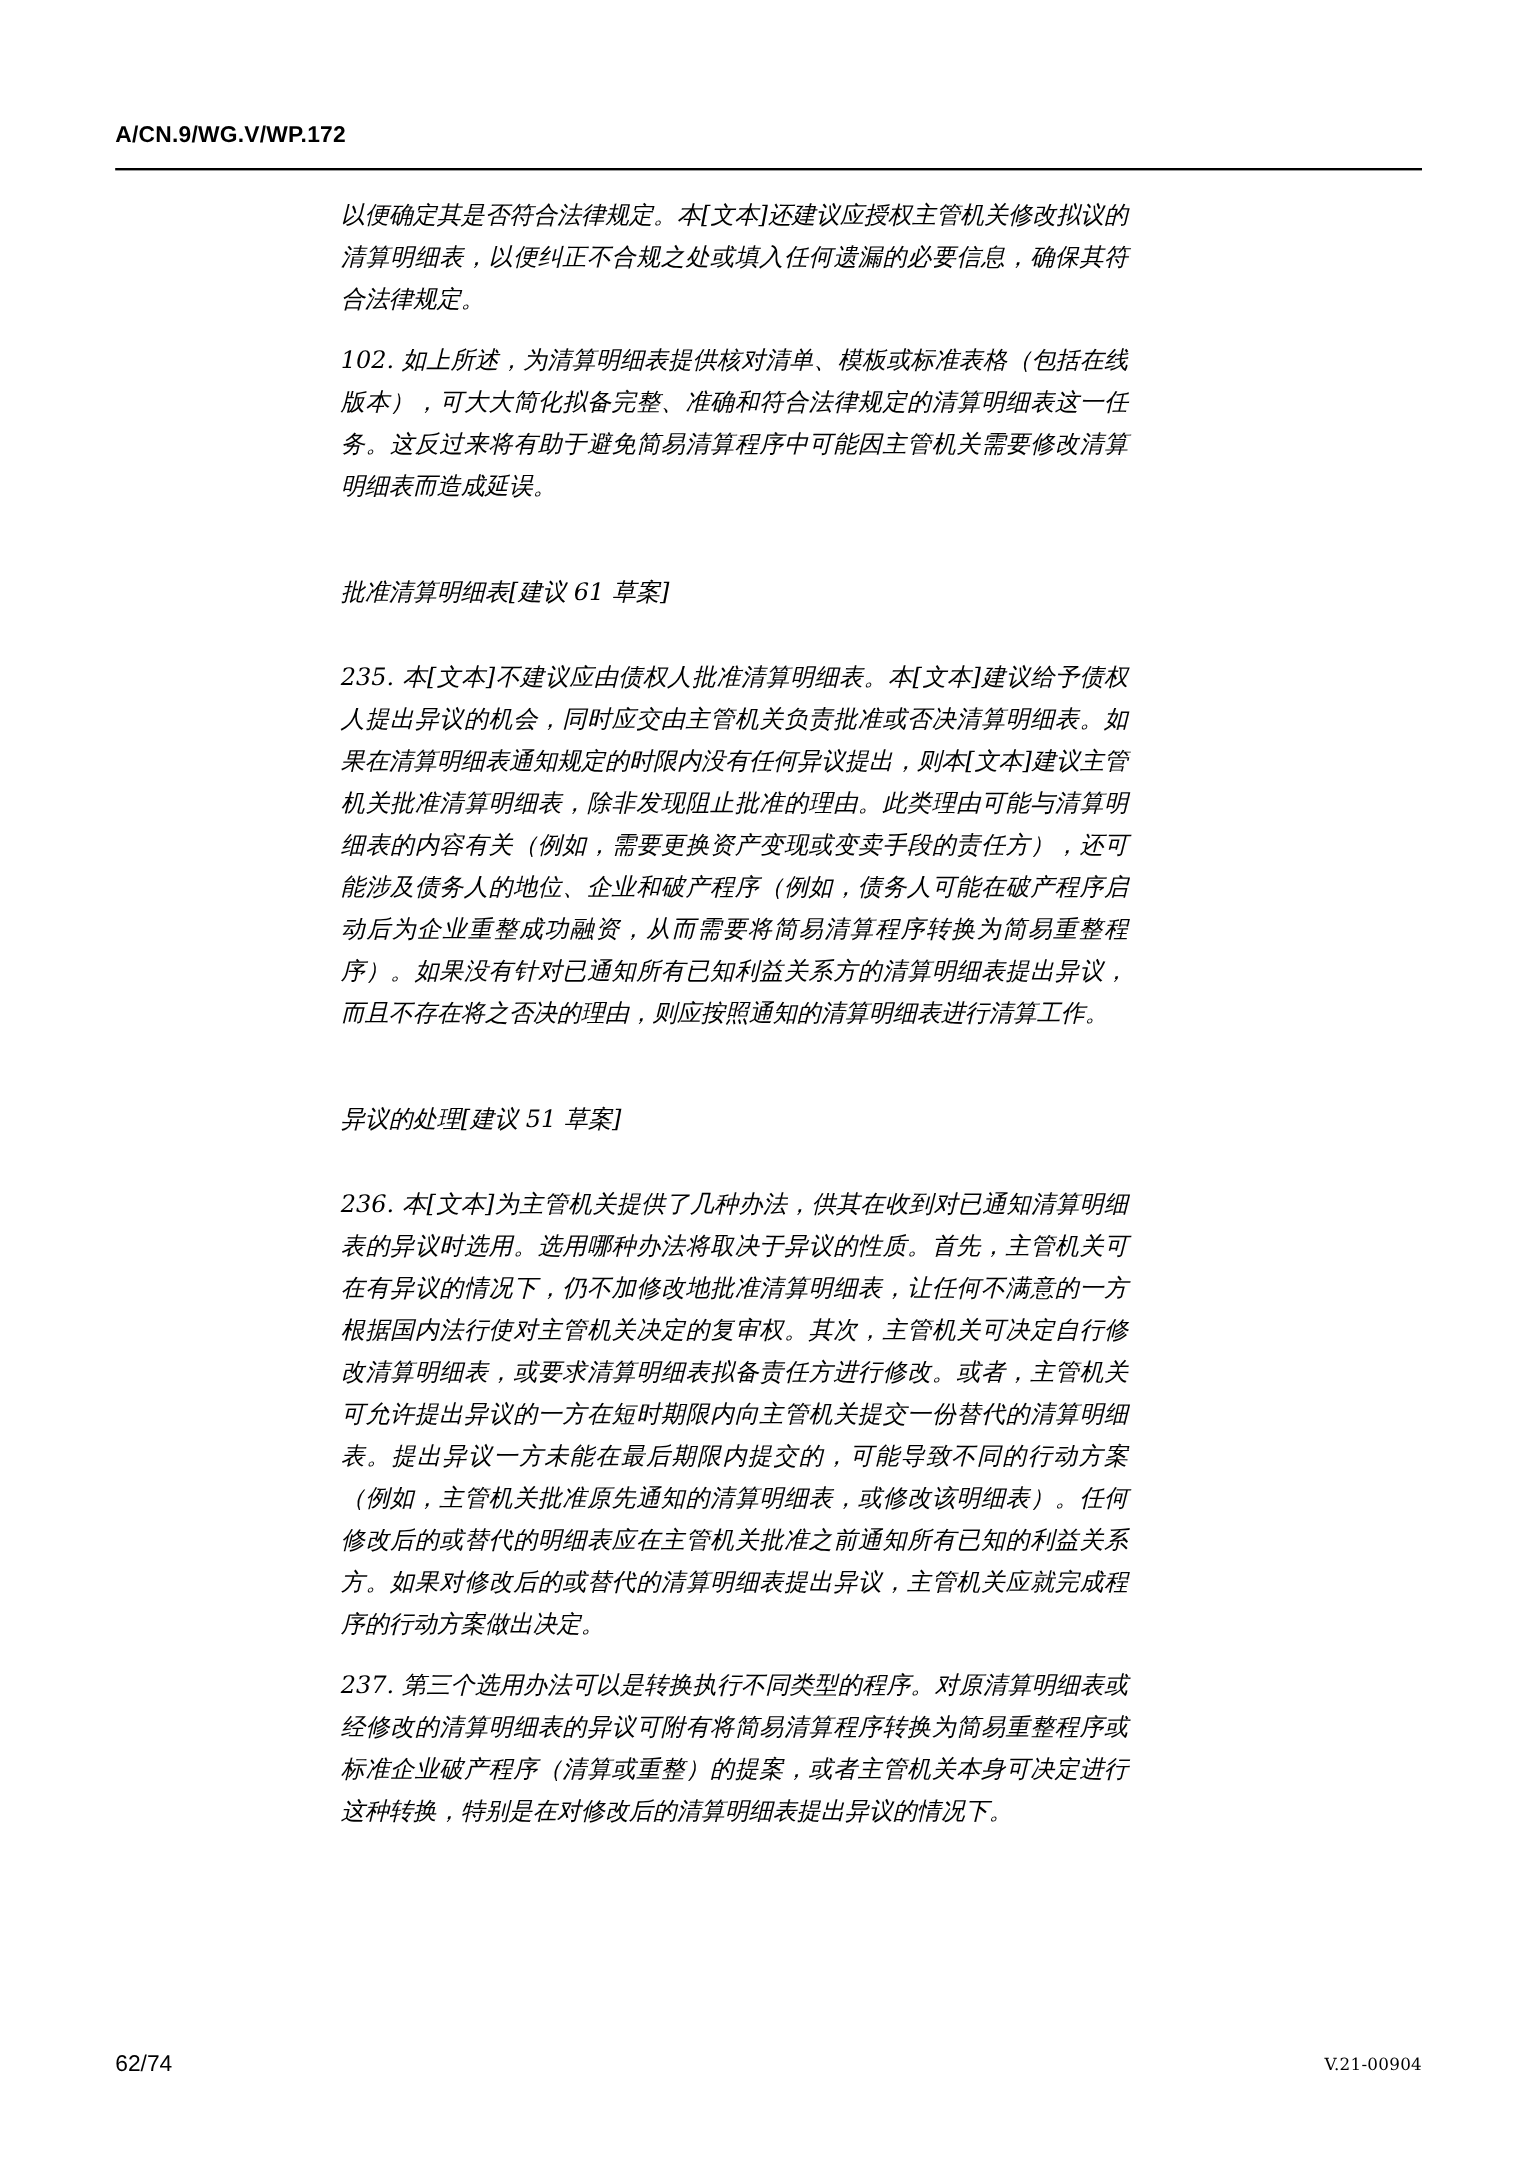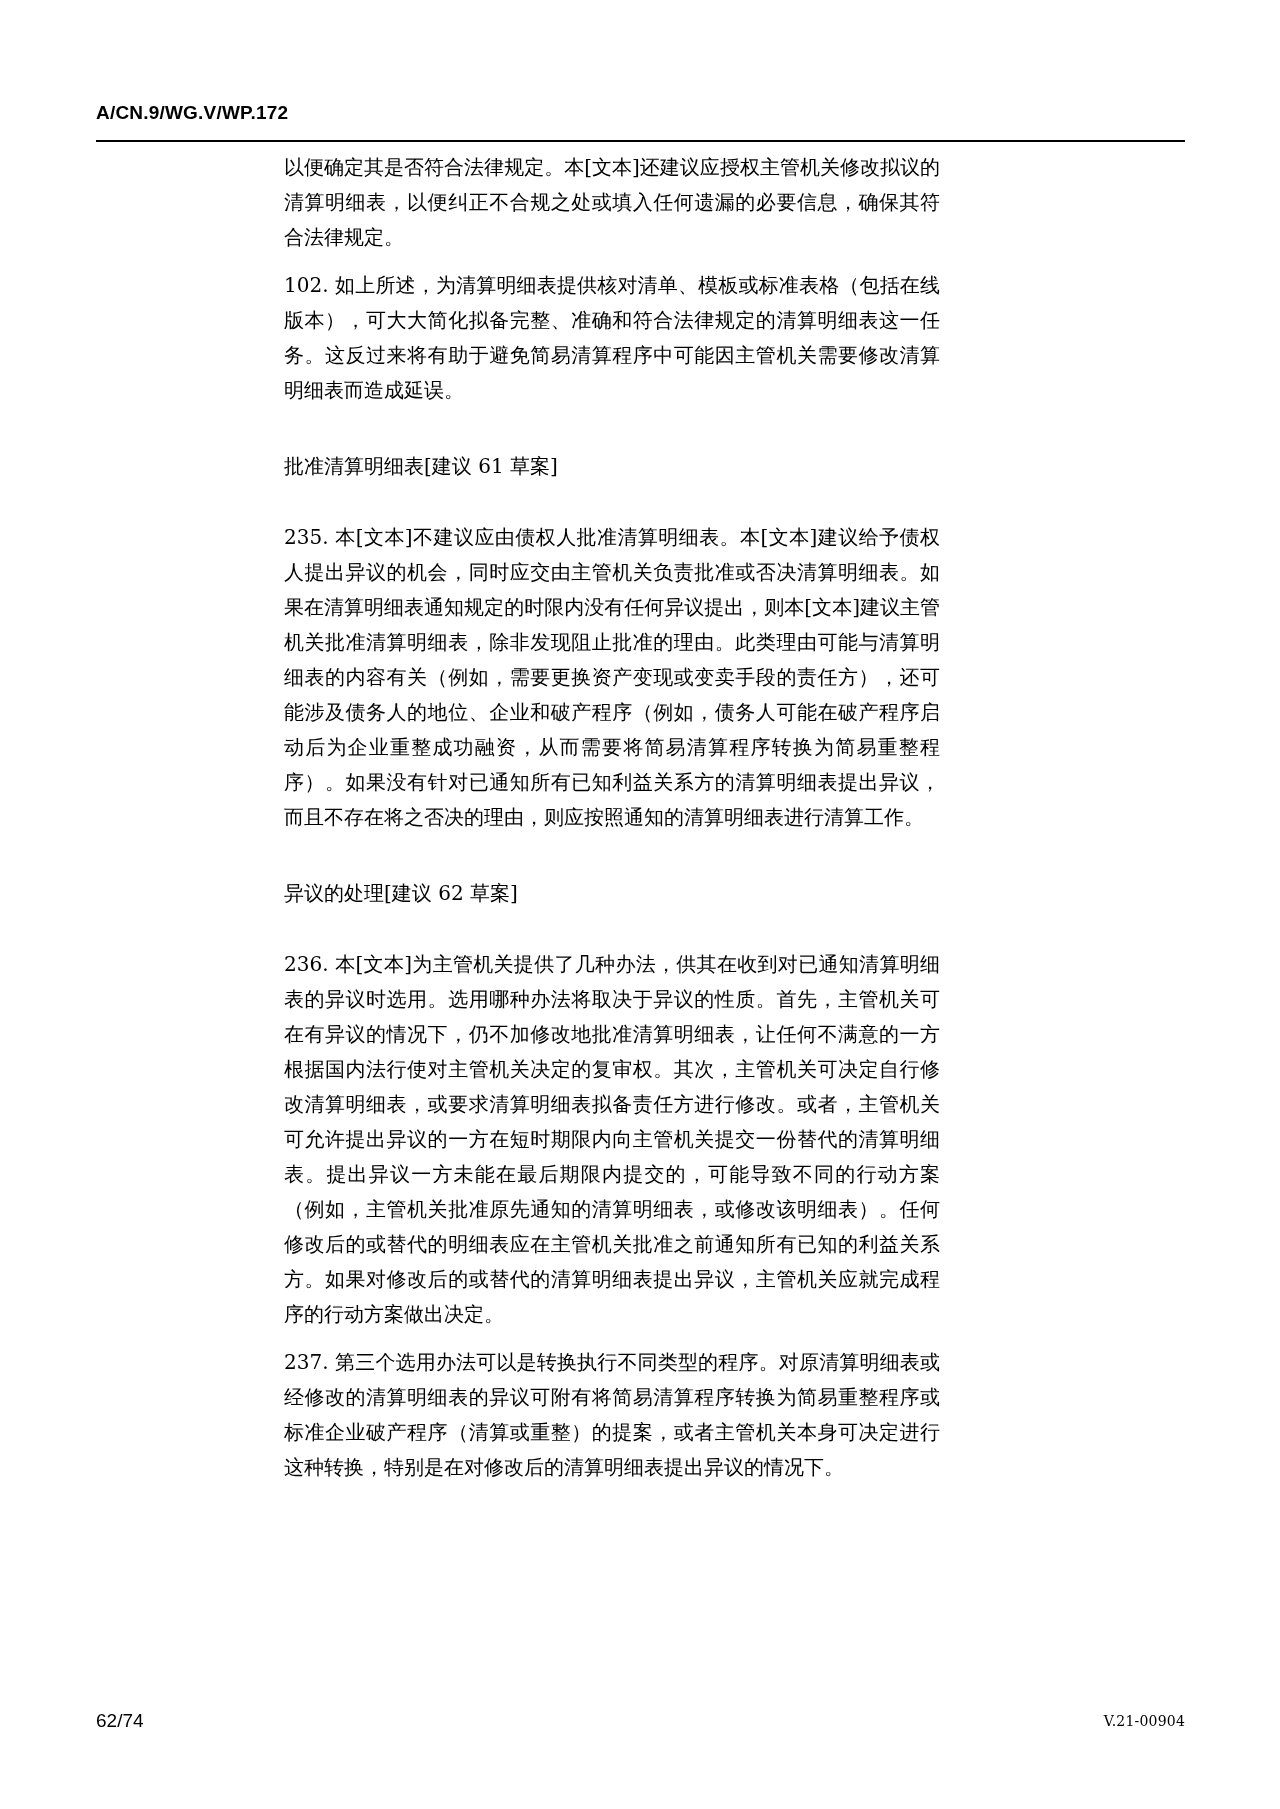--- a/index.html
+++ b/index.html
@@ -34,23 +34,24 @@
     position:absolute;
     left:284px;
     top:146px;
     width:656px;
     font-size:20px;
     line-height:35px;
     text-align:justify;
     text-justify:inter-ideograph;
     word-break:break-all;
   }
-  .para{margin:4px 0 13px 0;}
+  .para{margin:16px 0 13px 0;font-style:italic;}
   .section-heading{
-    margin:41px 0 36px 0;
+    font-style:italic;
+    margin:53px 0 36px 0;
   }
   .page-number{
     position:absolute;
     left:96px;
     top:1710px;
     font-family:"Liberation Sans","DejaVu Sans",sans-serif;
     font-weight:400;
     font-size:19px;
   }
   .doc-id{
@@ -69,21 +70,21 @@
   <header>
     <div class="doc-symbol">A/CN.9/WG.V/WP.172</div>
     <div class="header-rule"></div>
   </header>
 
   <main class="body-column">
       <p class="para">以便确定其是否符合法律规定。本[文本]还建议应授权主管机关修改拟议的清算明细表，以便纠正不合规之处或填入任何遗漏的必要信息，确保其符合法律规定。</p>
       <p class="para">102. 如上所述，为清算明细表提供核对清单、模板或标准表格（包括在线版本），可大大简化拟备完整、准确和符合法律规定的清算明细表这一任务。这反过来将有助于避免简易清算程序中可能因主管机关需要修改清算明细表而造成延误。</p>
       <p class="section-heading">批准清算明细表[建议 61 草案]</p>
       <p class="para">235. 本[文本]不建议应由债权人批准清算明细表。本[文本]建议给予债权人提出异议的机会，同时应交由主管机关负责批准或否决清算明细表。如果在清算明细表通知规定的时限内没有任何异议提出，则本[文本]建议主管机关批准清算明细表，除非发现阻止批准的理由。此类理由可能与清算明细表的内容有关（例如，需要更换资产变现或变卖手段的责任方），还可能涉及债务人的地位、企业和破产程序（例如，债务人可能在破产程序启动后为企业重整成功融资，从而需要将简易清算程序转换为简易重整程序）。如果没有针对已通知所有已知利益关系方的清算明细表提出异议，而且不存在将之否决的理由，则应按照通知的清算明细表进行清算工作。</p>
-      <p class="section-heading">异议的处理[建议 62 草案]</p>
+      <p class="section-heading">异议的处理[建议 51 草案]</p>
       <p class="para">236. 本[文本]为主管机关提供了几种办法，供其在收到对已通知清算明细表的异议时选用。选用哪种办法将取决于异议的性质。首先，主管机关可在有异议的情况下，仍不加修改地批准清算明细表，让任何不满意的一方根据国内法行使对主管机关决定的复审权。其次，主管机关可决定自行修改清算明细表，或要求清算明细表拟备责任方进行修改。或者，主管机关可允许提出异议的一方在短时期限内向主管机关提交一份替代的清算明细表。提出异议一方未能在最后期限内提交的，可能导致不同的行动方案（例如，主管机关批准原先通知的清算明细表，或修改该明细表）。任何修改后的或替代的明细表应在主管机关批准之前通知所有已知的利益关系方。如果对修改后的或替代的清算明细表提出异议，主管机关应就完成程序的行动方案做出决定。</p>
       <p class="para">237. 第三个选用办法可以是转换执行不同类型的程序。对原清算明细表或经修改的清算明细表的异议可附有将简易清算程序转换为简易重整程序或标准企业破产程序（清算或重整）的提案，或者主管机关本身可决定进行这种转换，特别是在对修改后的清算明细表提出异议的情况下。</p>
     </main>
 
   <footer>
     <div class="page-number">62/74</div>
     <div class="doc-id">V.21-00904</div>
   </footer>
 
 </div>

